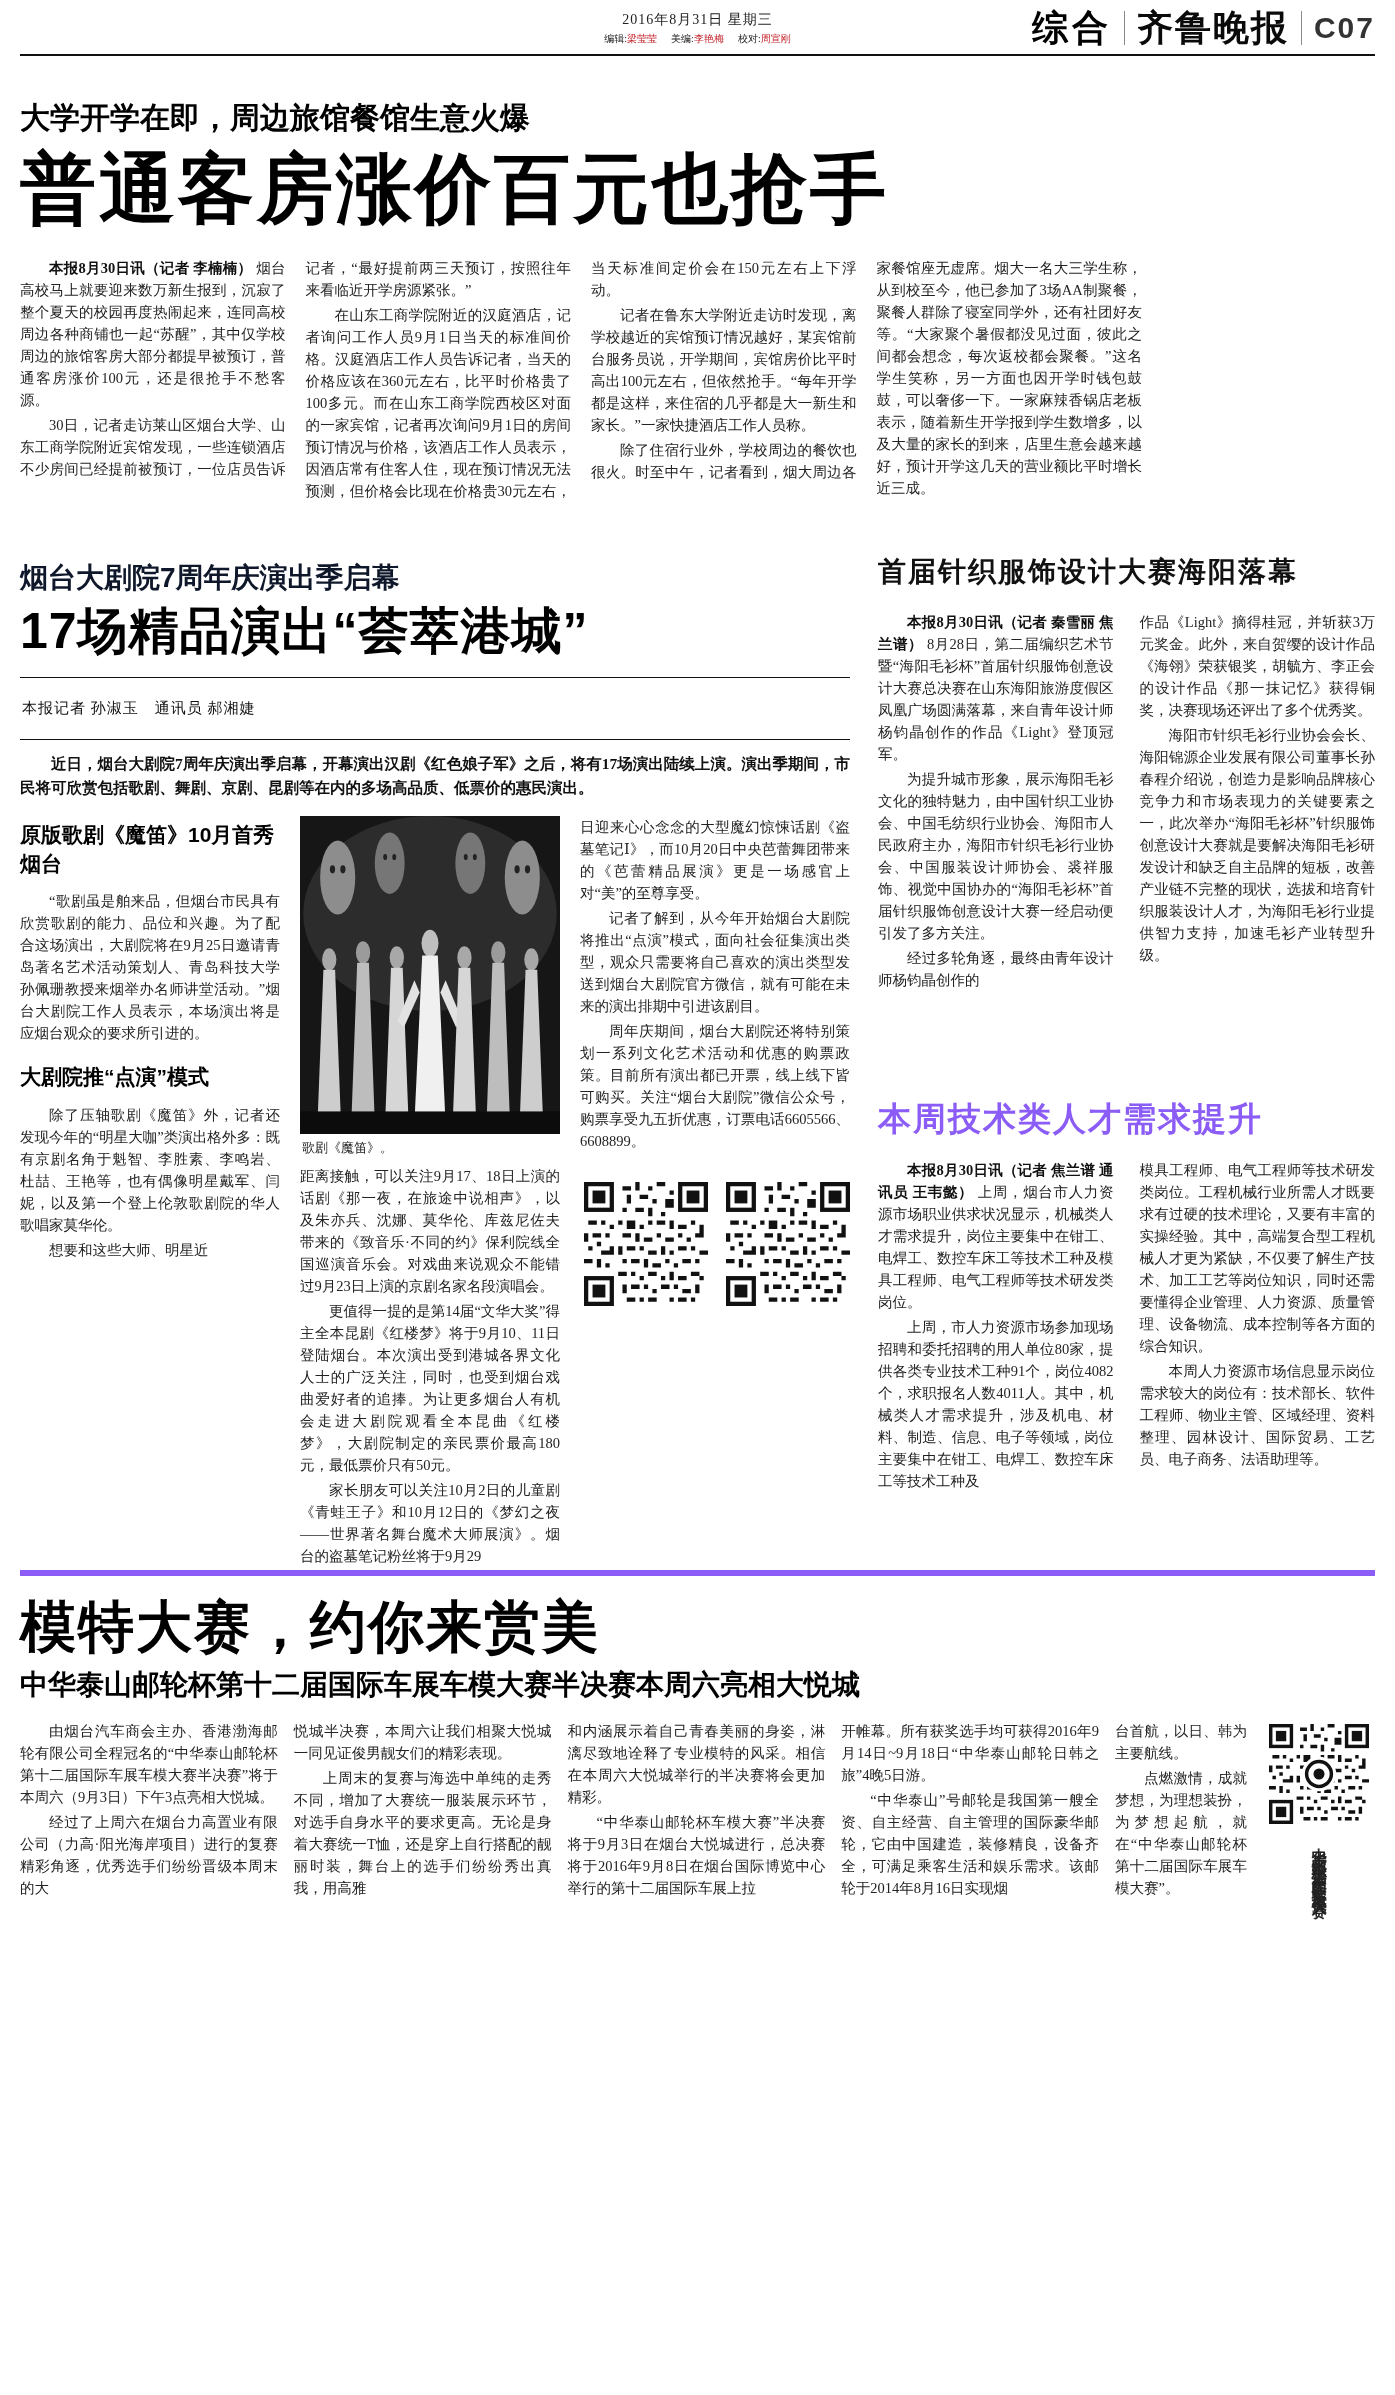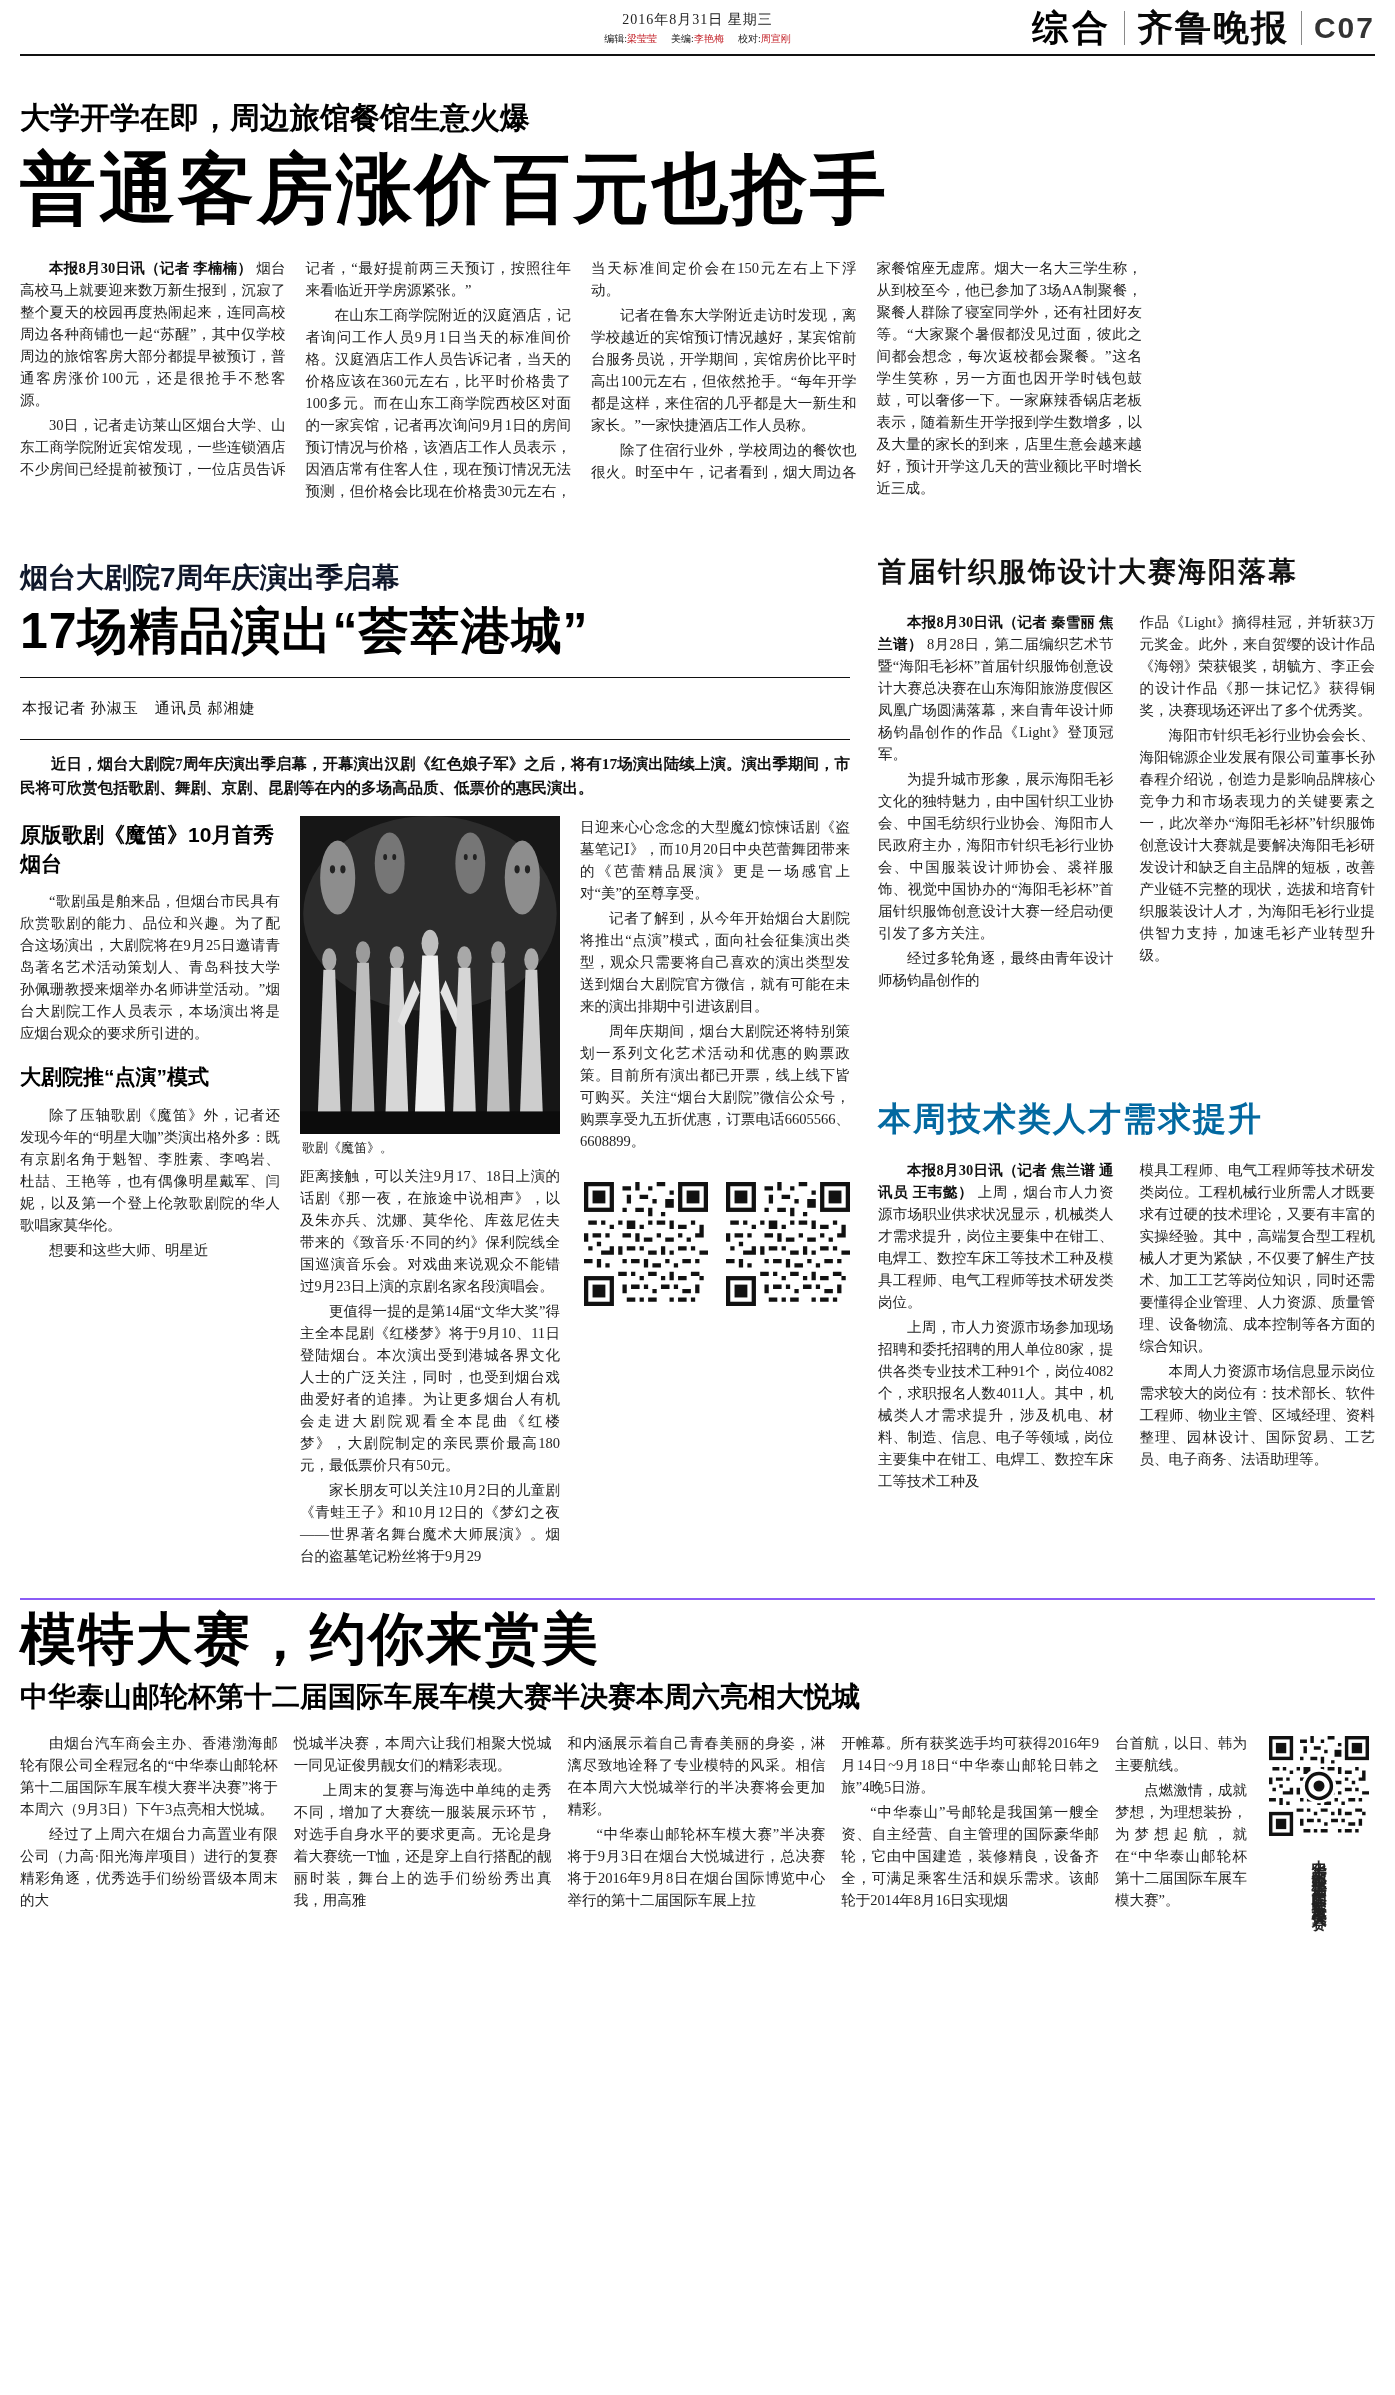--- a/index.html
+++ b/index.html
@@ -44,23 +44,23 @@
   .subhead2{margin-top:18px;}
   figure{margin:0 0 8px;}
   .photo-frame{display:block;width:100%;height:318px;}
   figcaption{font-size:13px;color:#222;padding:5px 2px 0;}
   .qr-row{display:flex;gap:18px;margin-top:30px;padding-left:4px;}
   .qr{width:124px;height:124px;background:#fff;}
   
   .h-knit{font:600 28px/1.3 "Liberation Serif","DejaVu Serif",serif;color:#111;margin:6px 0 20px;letter-spacing:2px;}
   .two-cols{display:grid;grid-template-columns:1fr 1fr;gap:26px;}
   .talent{margin-top:104px;}
-  .h-talent{font:800 33px/1.25 "Liberation Sans","DejaVu Sans",sans-serif;color:#0369a1;margin:0 0 20px;letter-spacing:2px;}
-  
-  .model{border-top:2px solid #8b5cf6;margin-top:28px;padding-top:8px;}
+  .h-talent{font:800 33px/1.25 "Liberation Sans","DejaVu Sans",sans-serif;color:#8b5cf6;margin:0 0 20px;letter-spacing:2px;}
+  
+  .model{border-top:6px solid #8b5cf6;padding-top:20px;}
   .h-model{font:900 56px/1.1 "Liberation Sans","DejaVu Sans",sans-serif;color:#000;margin:0 0 10px;letter-spacing:2px;}
   .deck{font:700 28px/1.3 "Liberation Sans","DejaVu Sans",sans-serif;color:#000;margin:0 0 16px;}
   .model-cols{display:grid;grid-template-columns:1fr 1fr 1fr 1fr 132px 112px;gap:16px;}
   .rail{display:flex;flex-direction:column;align-items:center;gap:12px;padding-top:4px;}
   .qr-small{width:100px;height:100px;}
   .vtext{writing-mode:vertical-rl;text-orientation:upright;
     font:700 15px/1.5 "Liberation Sans","DejaVu Sans",sans-serif;color:#222;
     height:215px;letter-spacing:3px;}
 </style>
 </head>

